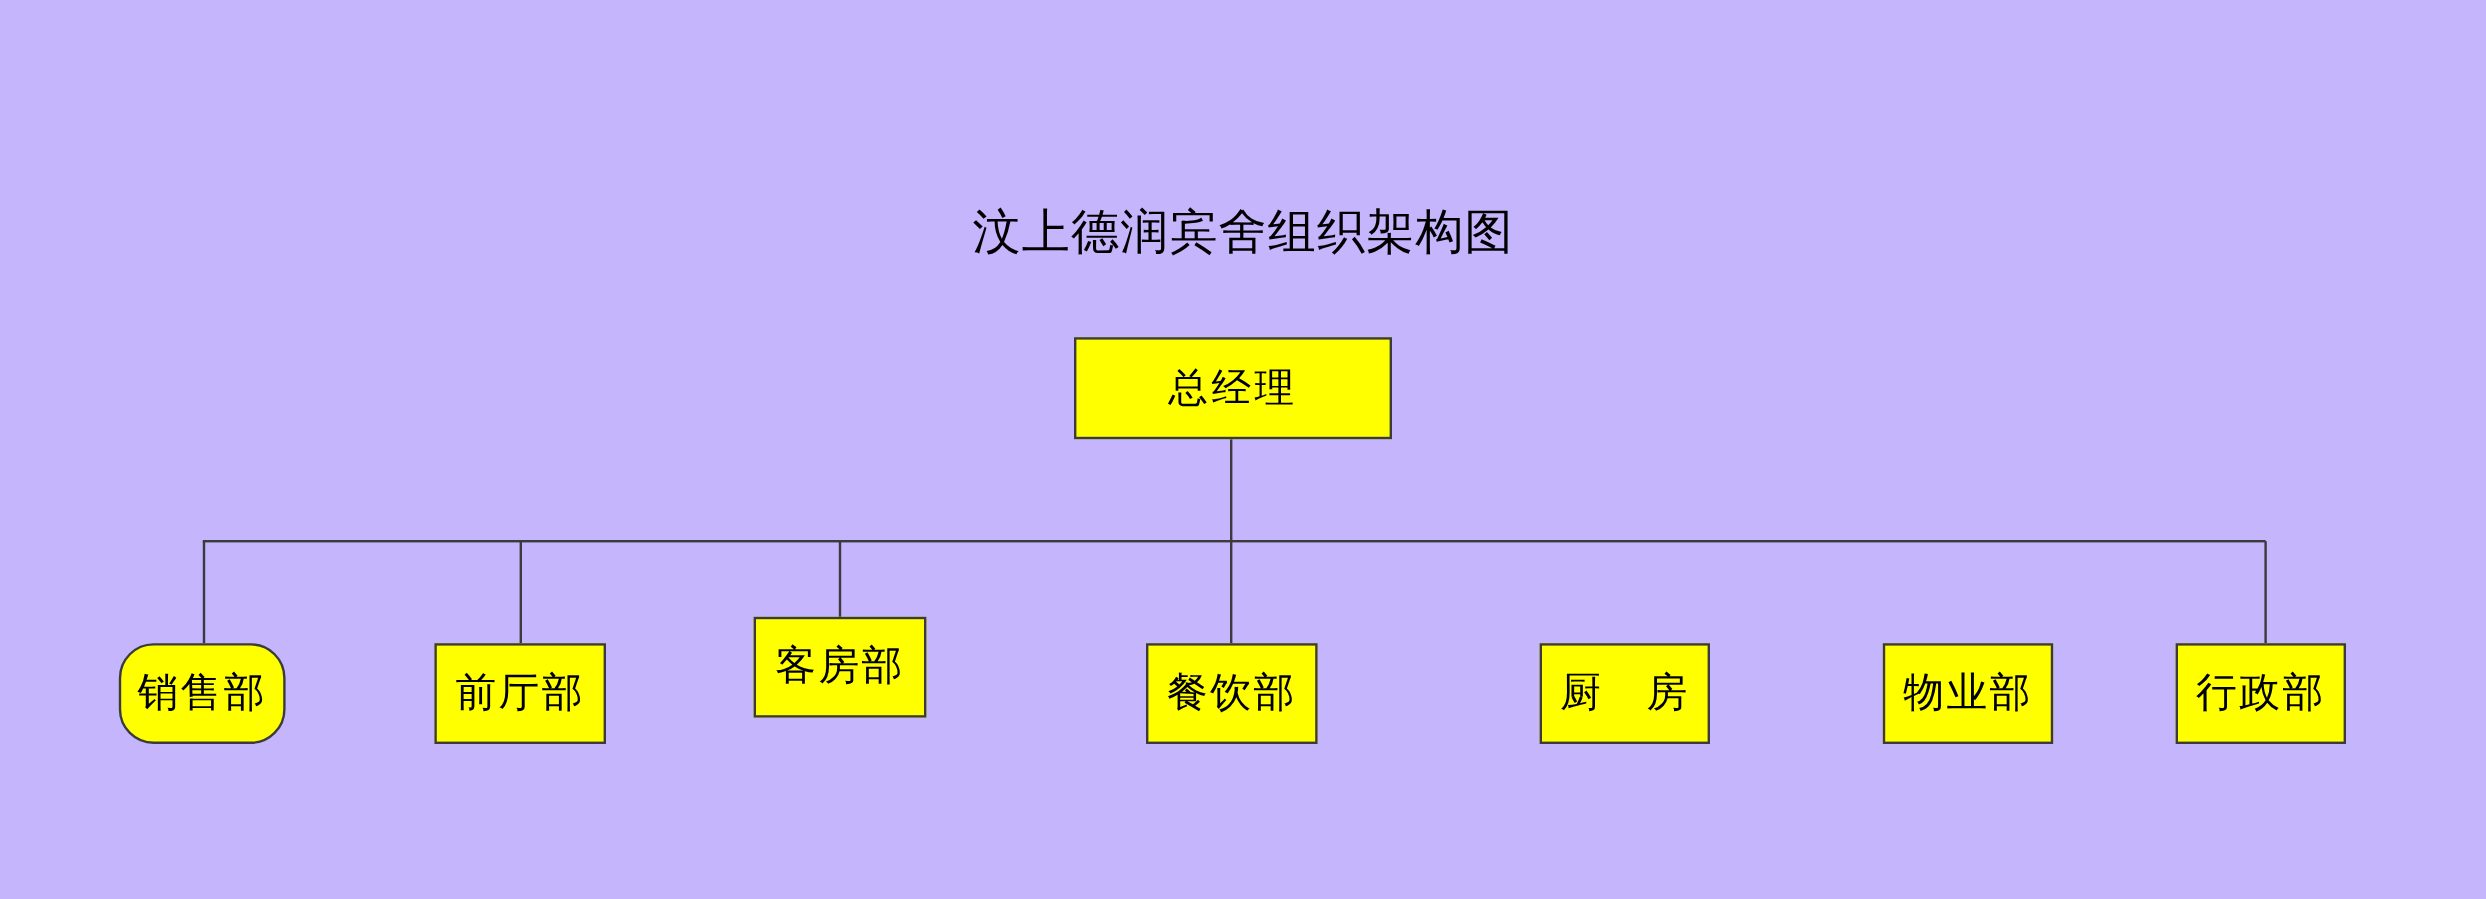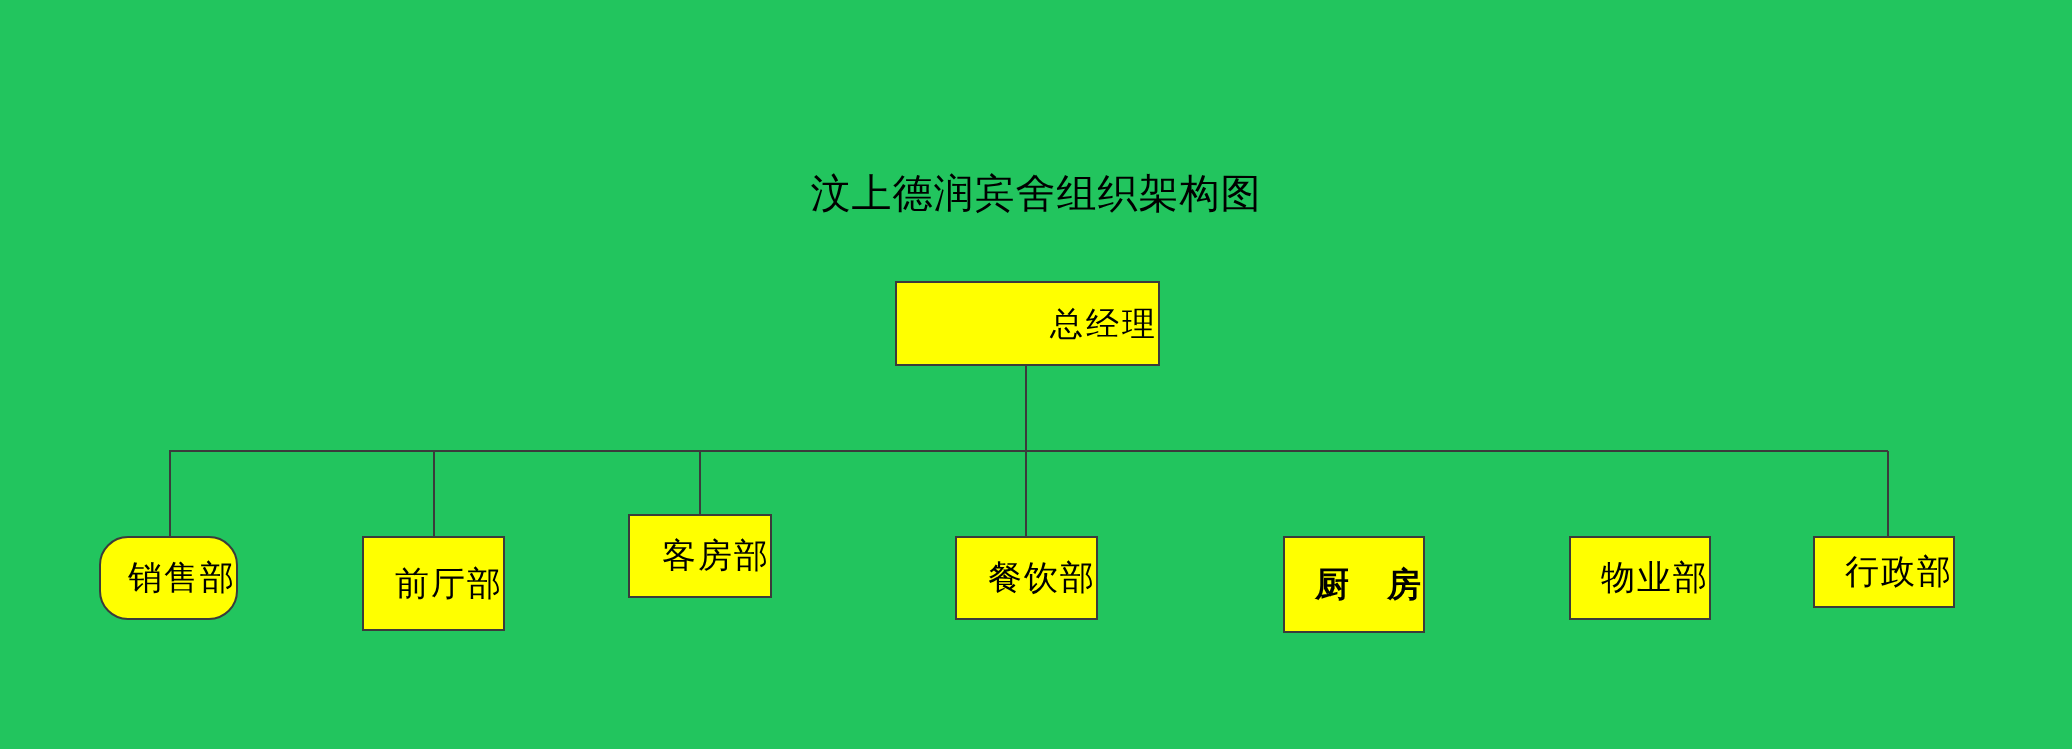--- a/index.html
+++ b/index.html
@@ -7,21 +7,21 @@
     padding: 0;
     background: #ffffff;
   }
   body {
     font-family: "Liberation Serif", "DejaVu Serif", serif;
   }
   #canvas {
     position: relative;
     width: 2072px;
     height: 749px;
-    background: #22c55e;
+    background: #c4b5fd;
     overflow: hidden;
   }
   #chart-title {
     position: absolute;
     left: 0;
     top: 172px;
     width: 2072px;
     text-align: center;
     font-size: 40px;
     line-height: 44px;
@@ -29,21 +29,21 @@
     letter-spacing: 1px;
     white-space: pre;
   }
   .node-box {
     position: absolute;
     box-sizing: border-box;
     background: #ffff00;
     border: 2px solid #3b3b3b;
     display: flex;
     align-items: center;
-    justify-content: flex-end;
+    justify-content: center;
     color: #000000;
     white-space: pre;
   }
   .node-box .node-label {
     display: block;
     font-size: 34px;
     line-height: 36px;
     letter-spacing: 2px;
     white-space: pre;
   }
@@ -80,37 +80,37 @@
   <div class="connector-v" style="left:1887px; top:451px; height:85px;"></div>
 
   <div class="node-box root" style="left:895px; top:281px; width:265px; height:85px;">
     <span class="node-label">总经理</span>
   </div>
 
   <div class="node-box" style="left:99px; top:536px; width:139px; height:84px;border-radius:29px;">
     <span class="node-label">销售部</span>
   </div>
 
-  <div class="node-box" style="left:362px; top:536px; width:143px; height:95px;">
+  <div class="node-box" style="left:362px; top:536px; width:143px; height:84px;">
     <span class="node-label">前厅部</span>
   </div>
 
   <div class="node-box" style="left:628px; top:514px; width:144px; height:84px;">
     <span class="node-label">客房部</span>
   </div>
 
   <div class="node-box" style="left:955px; top:536px; width:143px; height:84px;">
     <span class="node-label">餐饮部</span>
   </div>
 
-  <div class="node-box" style="left:1283px; top:536px; width:142px; height:97px;font-weight:bold;">
+  <div class="node-box" style="left:1283px; top:536px; width:142px; height:84px;">
     <span class="node-label">厨　房</span>
   </div>
 
   <div class="node-box" style="left:1548px; top:536px; width:142px; height:84px;margin-left:21px;">
     <span class="node-label">物业部</span>
   </div>
 
-  <div class="node-box" style="left:1813px; top:536px; width:142px; height:72px;">
+  <div class="node-box" style="left:1813px; top:536px; width:142px; height:84px;">
     <span class="node-label">行政部</span>
   </div>
 
 </div>
 
 </body></html>

